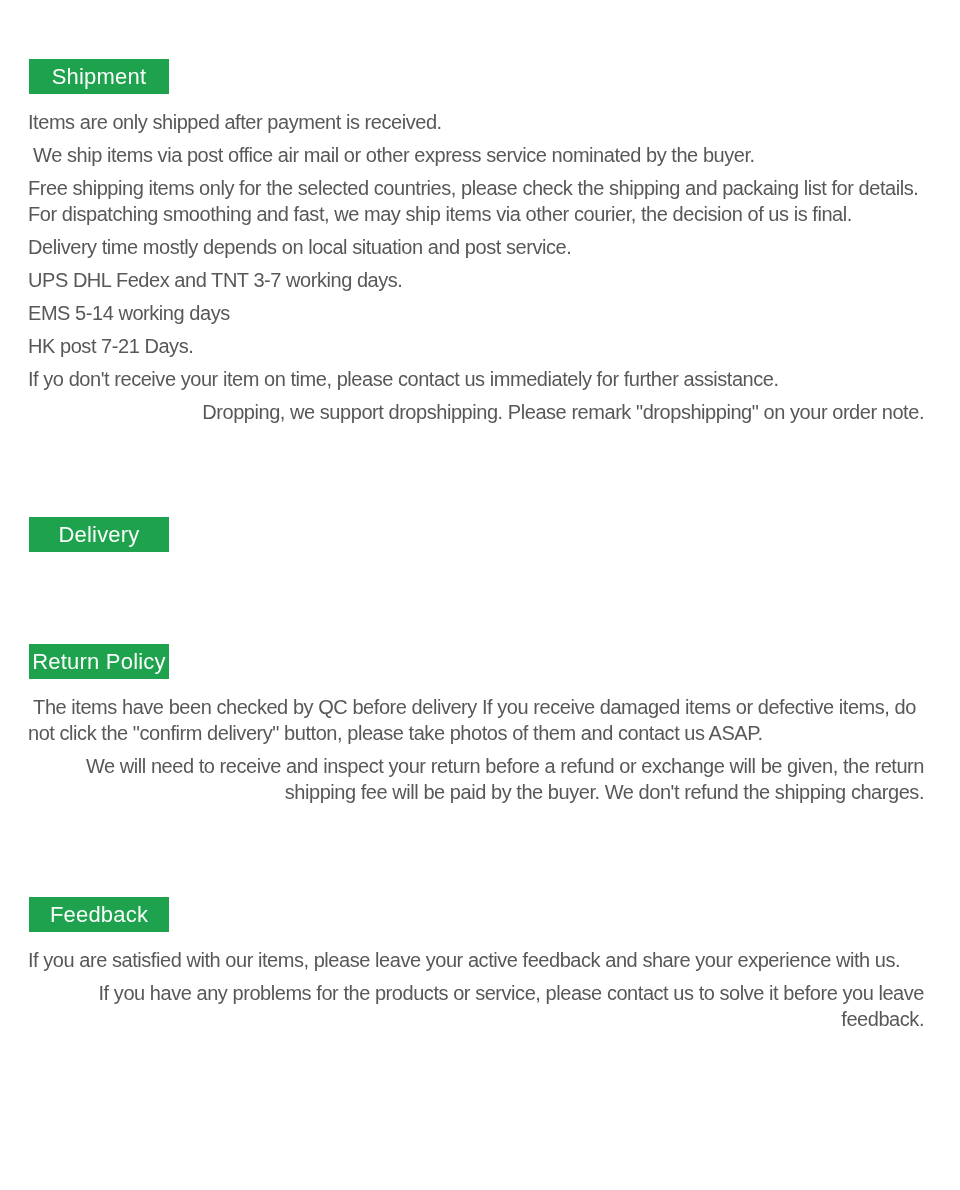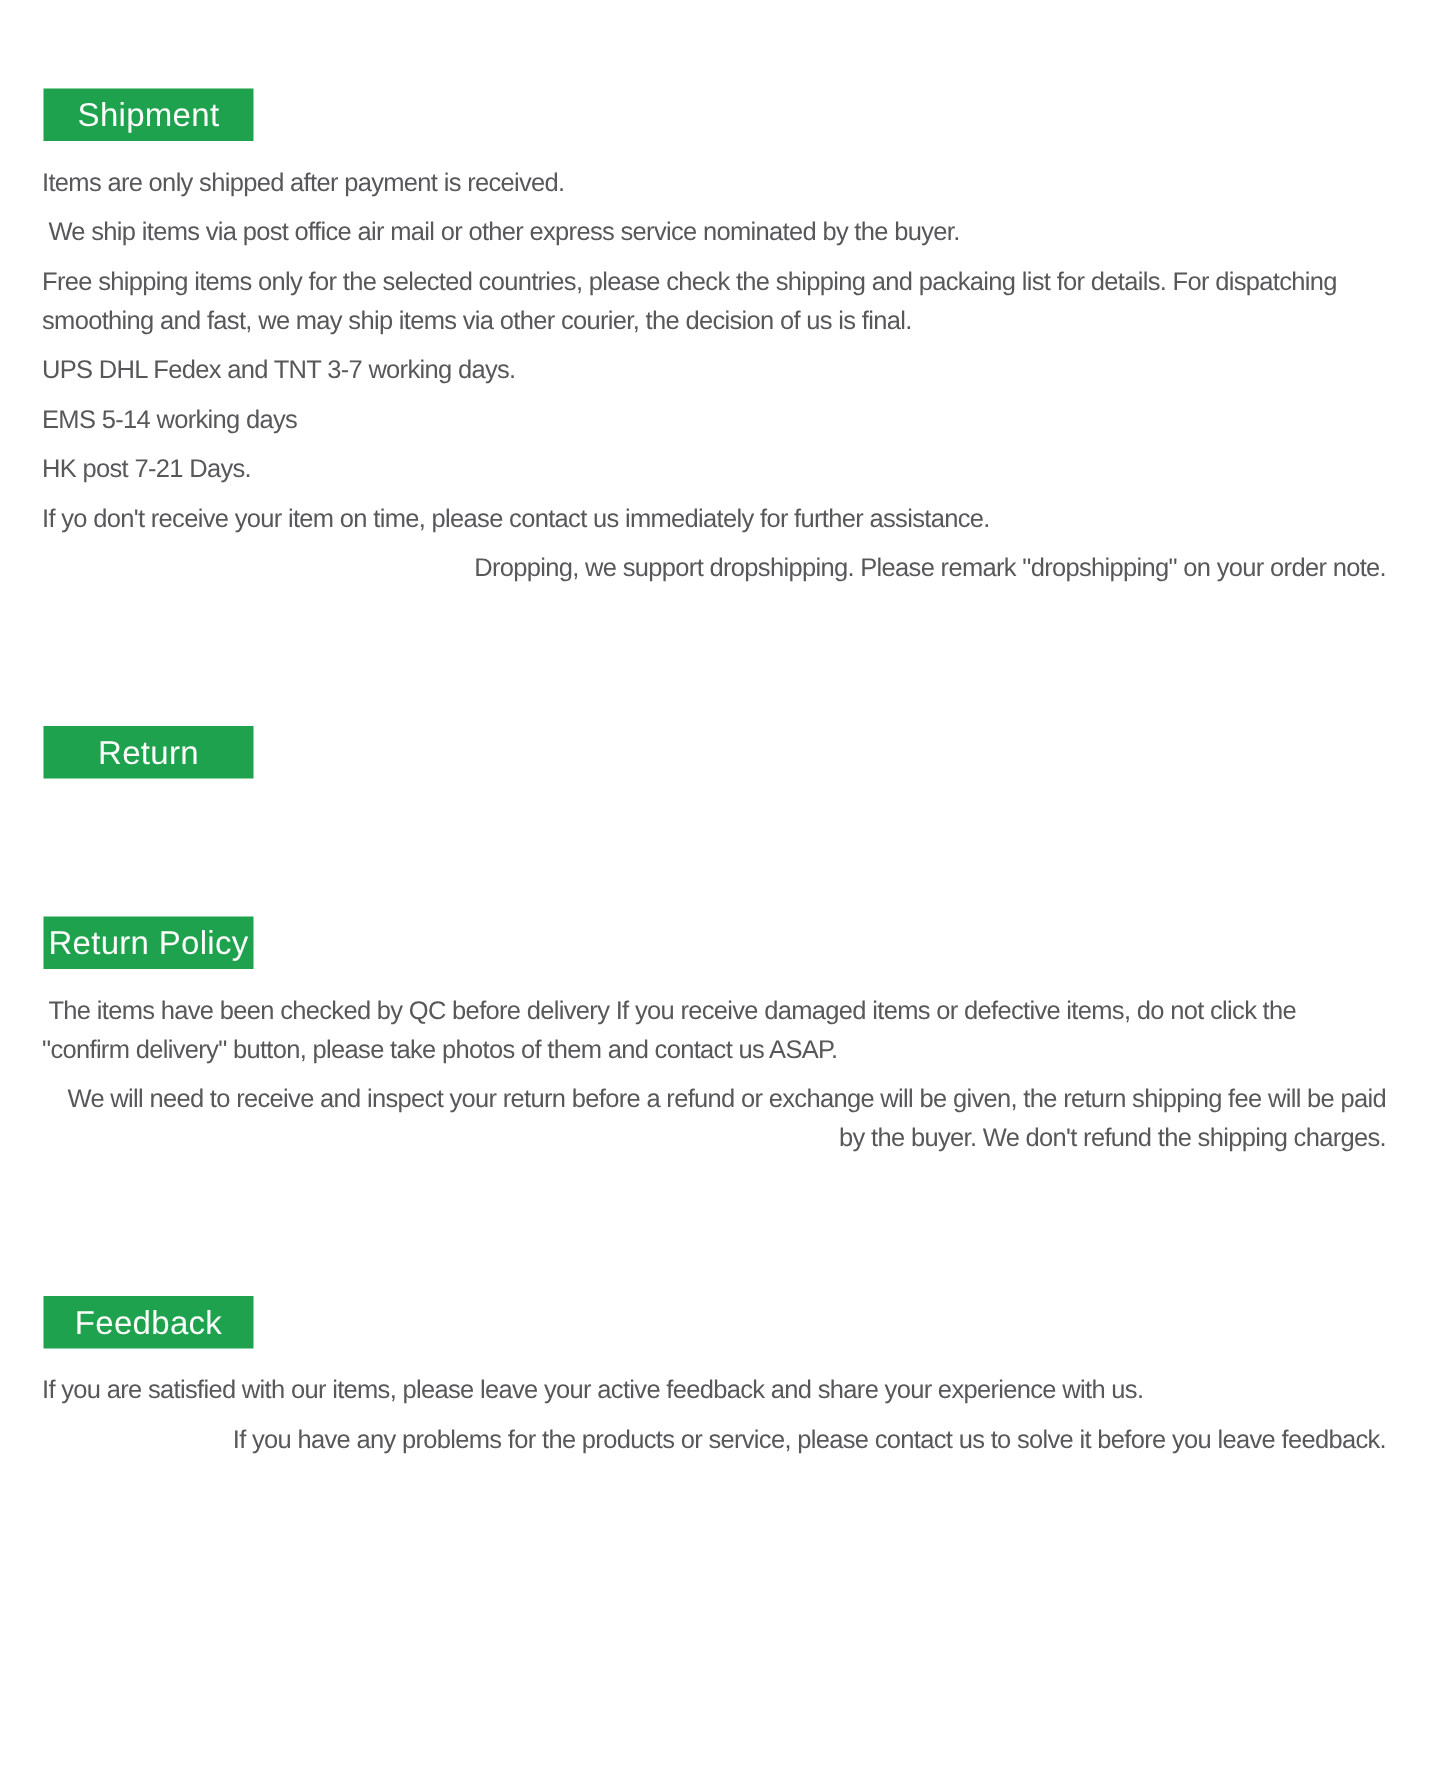--- a/index.html
+++ b/index.html
@@ -39,21 +39,21 @@
     text-align: center;
     letter-spacing: 0.2px;
     font-weight: 400;
   }
   .section-body {
     margin-top: 15px;
   }
   .section-body p {
     margin: 0 0 7px 0;
     max-width: 908px;
-    font-size: 17px;
+    font-size: 20px;
     line-height: 26px;
     color: #58585a;
     letter-spacing: -0.45px;
     white-space: pre-wrap;
     font-weight: 400;
   }
   .section-body p:last-child {
     margin-bottom: 0;
     text-align: right;
   }
@@ -62,30 +62,31 @@
 <body>
 
 <div class="page">
 
   <div class="section">
     <div class="badge">Shipment</div>
     <div class="section-body">
       <p>Items are only shipped after payment is received.</p>
       <p> We ship items via post office air mail or other express service nominated by the buyer.</p>
       <p>Free shipping items only for the selected countries, please check the shipping and packaing list for details. For dispatching smoothing and fast, we may ship items via other courier, the decision of us is final.</p>
+      <p>Delivery time mostly depends on local situation and post service.</p>
       <p>UPS DHL Fedex and TNT 3-7 working days.</p>
       <p>EMS 5-14 working days</p>
       <p>HK post 7-21 Days.</p>
       <p>If yo don't receive your item on time, please contact us immediately for further assistance.</p>
       <p>Dropping, we support dropshipping. Please remark "dropshipping" on your order note.</p>
     </div>
   </div>
 
   <div class="section">
-    <div class="badge">Return</div>
+    <div class="badge">Delivery</div>
   </div>
 
   <div class="section">
     <div class="badge">Return Policy</div>
     <div class="section-body">
       <p> The items have been checked by QC before delivery If you receive damaged items or defective items, do not click the "confirm delivery" button, please take photos of them and contact us ASAP.</p>
       <p> We will need to receive and inspect your return before a refund or exchange will be given, the return shipping fee will be paid by the buyer. We don't refund the shipping charges.</p>
     </div>
   </div>
 

